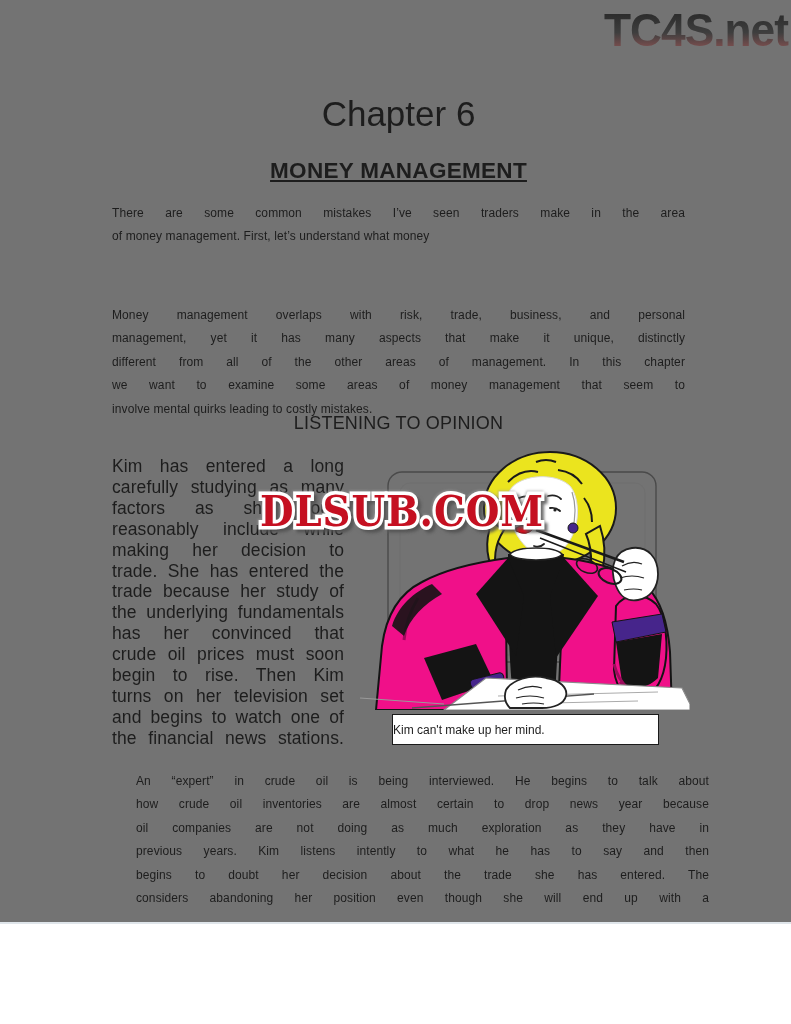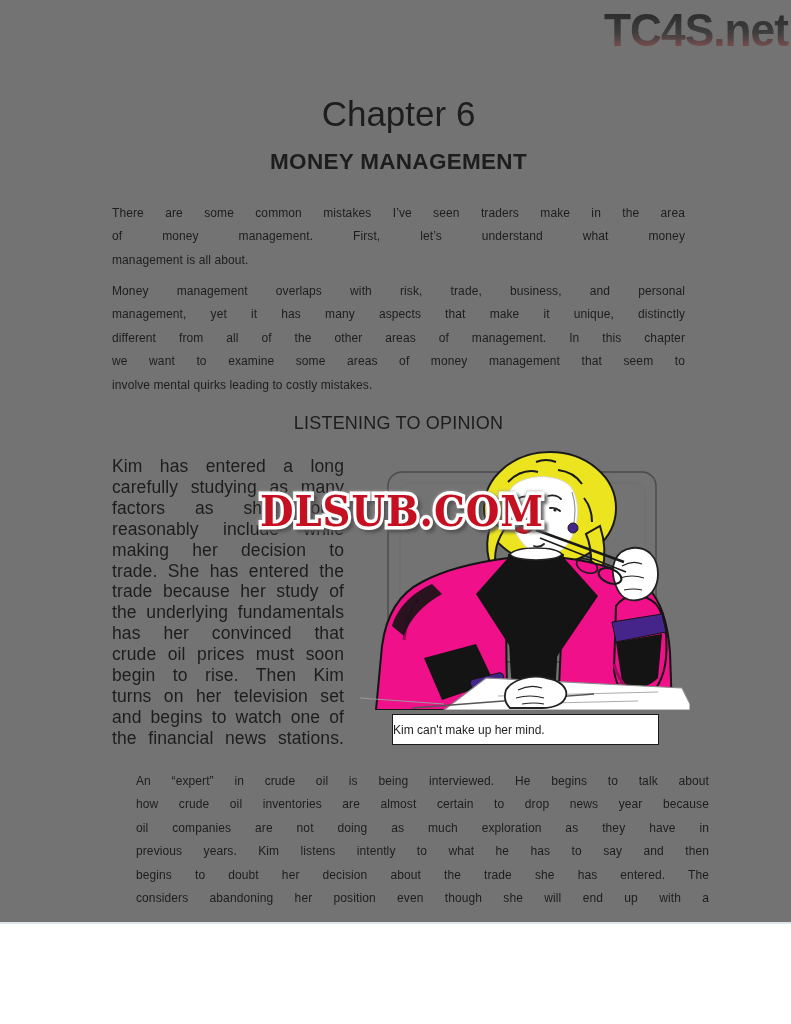--- a/index.html
+++ b/index.html
@@ -37,29 +37,28 @@
         <stop offset="55%" stop-color="#3e3e3e"></stop>
         <stop offset="85%" stop-color="#7d4f4f"></stop>
         <stop offset="100%" stop-color="#a06262"></stop>
       </linearGradient>
     </defs>
     <text x="100" y="44" text-anchor="middle" font-family="Liberation Sans, DejaVu Sans, sans-serif" font-size="46" font-weight="bold" letter-spacing="-1" textLength="184" lengthAdjust="spacingAndGlyphs" fill="url(#tcgrad)">TC4S.net</text>
   </svg>
 
   <div class="abs chapter" style="left:112px;top:94px;width:573px;">Chapter 6</div>
 
-  <div class="abs booktitle" style="left:112px;top:149px;width:573px;">MONEY MANAGEMENT</div>
+  <div class="abs booktitle" style="left:112px;top:158px;width:573px;text-decoration:underline;">MONEY MANAGEMENT</div>
 
   <div class="abs bodytext lastleft" style="left:112px;top:202px;width:573px;">
       <div class="jl">There are some common mistakes I’ve seen traders make in the area</div>
       <div class="jl">of money management.  First, let’s understand what money</div>
-      <div class="jl">management is all about.</div>
     </div>
 
-  <div class="abs bodytext lastleft" style="left:112px;top:280px;width:573px;">
+  <div class="abs bodytext lastleft" style="left:112px;top:304px;width:573px;">
       <div class="jl">Money management overlaps with risk, trade, business, and personal</div>
       <div class="jl">management, yet it has many aspects that make it unique, distinctly</div>
       <div class="jl">different from all of the other areas of management.  In this chapter</div>
       <div class="jl">we want to examine some areas of money management that seem to</div>
       <div class="jl">involve mental quirks leading to costly mistakes.</div>
     </div>
 
   <div class="abs subhead" style="left:112px;top:413px;width:573px;">LISTENING TO OPINION</div>
 
   <div class="abs coltext" style="left:112px;top:456px;width:232px;">

